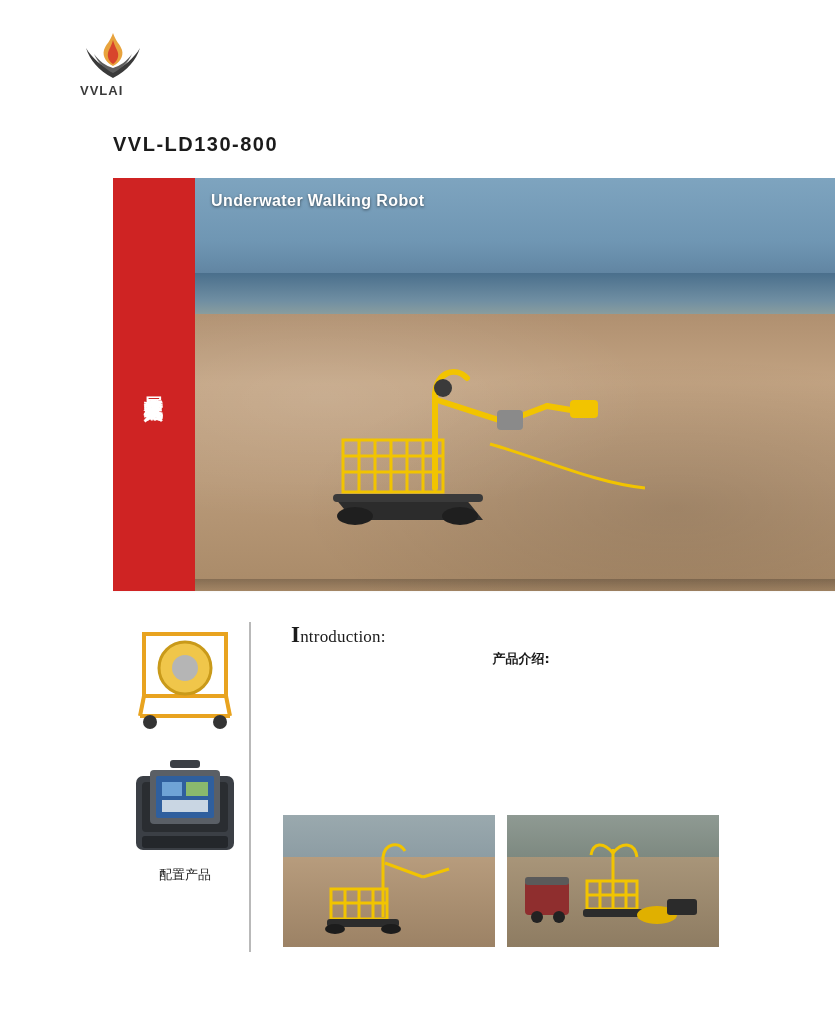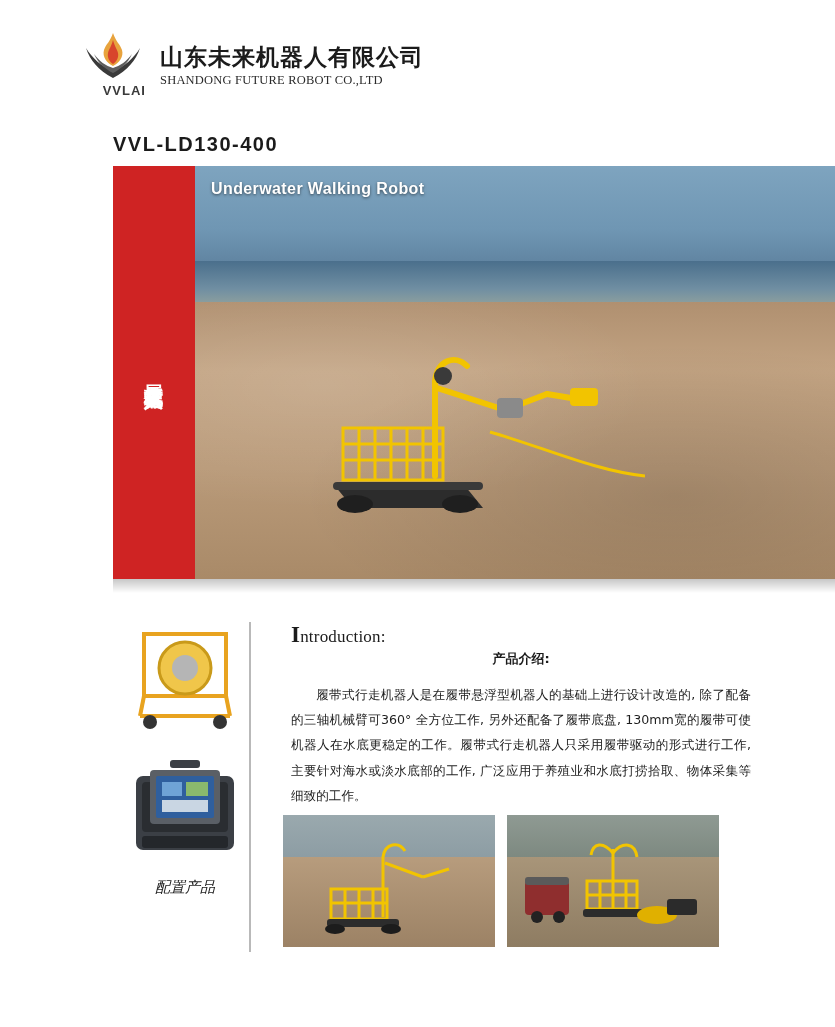--- a/index.html
+++ b/index.html
@@ -36,21 +36,21 @@
     left: 0;
     top: 0;
     width: 66px;
     height: 52px;
   }
   .logo .brand {
     position: absolute;
     left: 0;
     top: 53px;
     width: 66px;
-    text-align: right;
+    text-align: left;
     font-size: 13px;
     letter-spacing: 1px;
     font-weight: bold;
     color: #3a3a3a;
     font-family: "Liberation Sans", sans-serif;
   }
   .company {
     margin-left: 14px;
     padding-left: 0;
   }
@@ -79,21 +79,21 @@
     font-weight: bold;
     color: #1b1b1b;
     letter-spacing: 1.5px;
     font-family: "Liberation Sans", sans-serif;
   }
 
   
   .hero {
     position: absolute;
     left: 113px;
-    top: 166px;
+    top: 178px;
     width: 722px;
     height: 439px;
     overflow: hidden;
   }
   .hero-photo {
     position: absolute;
     left: 82px;
     top: 0;
     width: 640px;
     height: 413px;
@@ -180,25 +180,24 @@
     width: 118px;
     height: 112px;
     margin: 0 auto;
   }
   .case {
     width: 118px;
     height: 108px;
     margin: 20px auto 0;
   }
   .left-caption {
-    margin-top: 12px;
-    font-size: 15px;
+    margin-top: 0;
+    font-size: 13px;
     color: #222;
     font-family: "DejaVu Sans", sans-serif;
-    font-style: italic;
   }
   .divider {
     position: absolute;
     left: 249px;
     top: 622px;
     width: 2px;
     height: 330px;
     background: #b9b9b9;
   }
   .intro {
@@ -267,27 +266,23 @@
   <div class="header">
     <div class="logo">
       <svg class="mark" viewBox="0 0 66 52">
         <path d="M33 3 C30 12, 26 14, 24 20 C22 27, 27 33, 33 36 C39 33, 44 27, 42 20 C40 14, 36 12, 33 3 Z" fill="#e8a33d"></path>
         <path d="M33 10 C31 17, 29 19, 28 23 C27 28, 30 32, 33 34 C36 32, 39 28, 38 23 C37 19, 35 17, 33 10 Z" fill="#d8452c"></path>
         <path d="M6 18 C10 30, 18 40, 33 48 C48 40, 56 30, 60 18 C54 28, 45 36, 33 41 C21 36, 12 28, 6 18 Z" fill="#3a3a3a"></path>
         <path d="M14 24 C18 33, 25 39, 33 43 C41 39, 48 33, 52 24 C47 31, 40 36, 33 38 C26 36, 19 31, 14 24 Z" fill="#5d5d5d"></path>
       </svg>
       <div class="brand">VVLAI</div>
     </div>
-    <div class="company">
-      <div class="cn">山东未来机器人有限公司</div>
-      <div class="en">SHANDONG FUTURE ROBOT CO.,LTD</div>
-    </div>
   </div>
 
-  <div class="model">VVL-LD130-400</div>
+  <div class="model">VVL-LD130-800</div>
 
   <div class="hero">
     <div class="hero-photo">
       <div class="sky"></div>
       <div class="water"></div>
       <div class="sand"></div>
       <svg class="robot" viewBox="0 0 330 200">
 
         <path d="M20 150 L150 150 L168 172 L38 172 Z" fill="#2c2c2c"></path>
         <rect x="18" y="146" width="150" height="8" rx="4" fill="#3a3a3a"></rect>
@@ -354,21 +349,20 @@
     <div class="left-caption">配置产品</div>
   </div>
 
   <div class="divider"></div>
 
   <div class="intro">
     <div class="intro-title">
       <span class="dropcap">I</span><span>ntroduction:</span>
     </div>
     <div class="intro-title-cn">产品介绍:</div>
-    <div class="intro-body">履带式行走机器人是在履带悬浮型机器人的基础上进行设计改造的, 除了配备的三轴机械臂可360° 全方位工作, 另外还配备了履带底盘, 130mm宽的履带可使机器人在水底更稳定的工作。履带式行走机器人只采用履带驱动的形式进行工作, 主要针对海水或淡水底部的工作, 广泛应用于养殖业和水底打捞拾取、物体采集等细致的工作。</div>
   </div>
 
   <div class="thumbs">
     <div class="thumb thumb1">
       <div class="t-sky"></div>
       <div class="t-ground"></div>
       <svg viewBox="0 0 212 132" width="212" height="132">
         <g stroke="#f2c400" stroke-width="3" fill="none">
           <rect x="48" y="74" width="56" height="30"></rect>
           <line x1="62" y1="74" x2="62" y2="104"></line>

